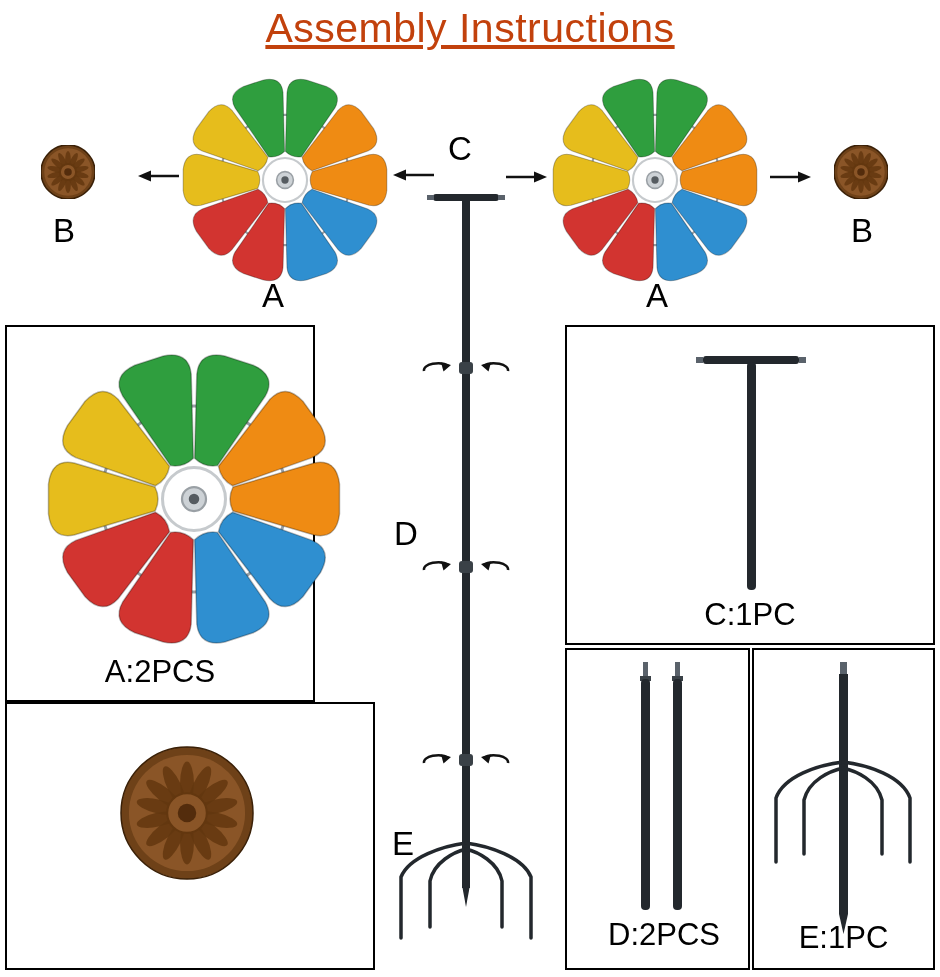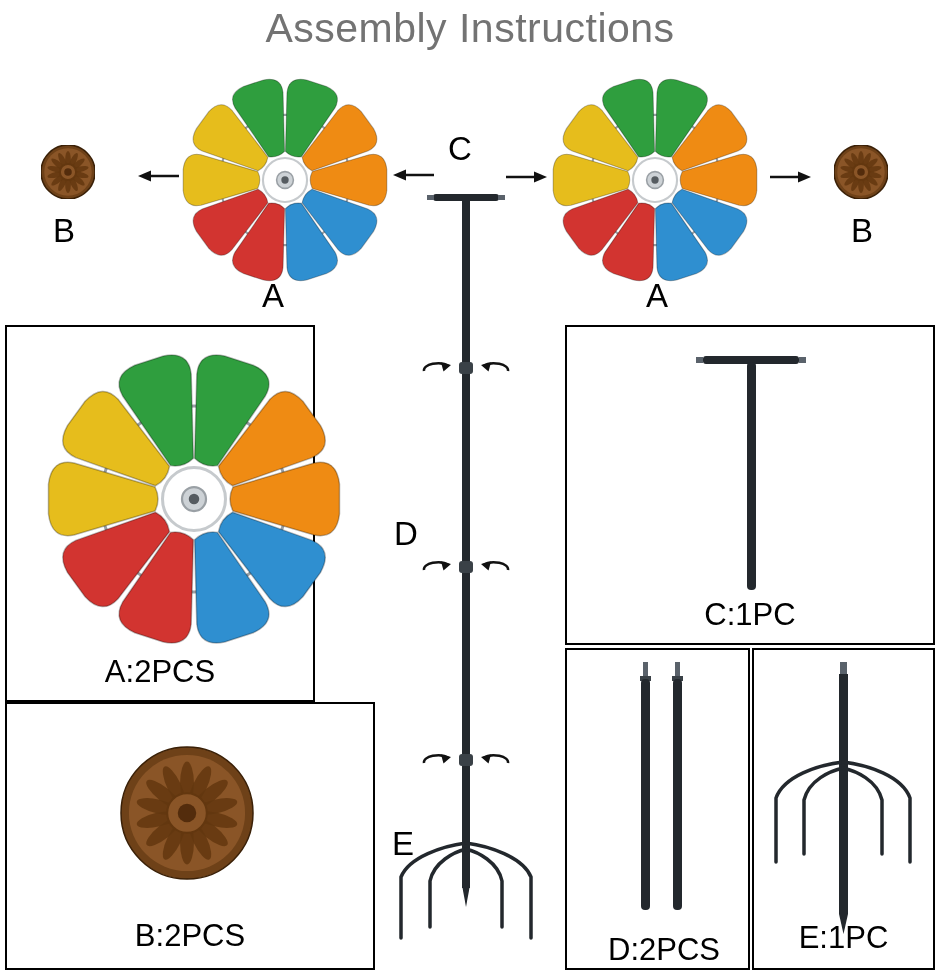--- a/index.html
+++ b/index.html
@@ -4,22 +4,22 @@
 <style>
   * { margin:0; padding:0; box-sizing:border-box; }
   html,body { background:#ffffff; }
   body {
     width:940px; height:977px; position:relative; overflow:hidden;
     font-family:"Liberation Sans","DejaVu Sans",sans-serif; color:#000;
   }
   .abs { position:absolute; }
   #title {
     position:absolute; top:0; left:0; width:100%; height:56px;
-    text-align:center; font-size:41px; font-weight:500; color:#737373;
-    letter-spacing:0.5px; line-height:56px;
+    text-align:center; font-size:41px; font-weight:500; color:#c2410c;
+    letter-spacing:0.5px; line-height:56px;text-decoration:underline;
   }
   .part-label {
     position:absolute; width:40px; text-align:center;
     font-size:33px; color:#000; line-height:34px;
   }
   .box { position:absolute; border:2px solid #000; background:#fff; }
   .box-label {
     position:absolute; left:0; right:0; text-align:center;
     font-size:31px; color:#000;
   }
@@ -210,21 +210,20 @@
         <ellipse cx="0" cy="-29.7" rx="6.93" ry="21.78" fill="#63370f" opacity="0.85" transform="rotate(205.71428571428572)"></ellipse>
         <ellipse cx="0" cy="-29.7" rx="6.93" ry="21.78" fill="#63370f" opacity="0.85" transform="rotate(231.42857142857144)"></ellipse>
         <ellipse cx="0" cy="-29.7" rx="6.93" ry="21.78" fill="#63370f" opacity="0.85" transform="rotate(257.14285714285717)"></ellipse>
         <ellipse cx="0" cy="-29.7" rx="6.93" ry="21.78" fill="#63370f" opacity="0.85" transform="rotate(282.8571428571429)"></ellipse>
         <ellipse cx="0" cy="-29.7" rx="6.93" ry="21.78" fill="#63370f" opacity="0.85" transform="rotate(308.57142857142856)"></ellipse>
         <ellipse cx="0" cy="-29.7" rx="6.93" ry="21.78" fill="#63370f" opacity="0.85" transform="rotate(334.2857142857143)"></ellipse>
         <circle r="19.8" fill="#8a5527" stroke="#63370f" stroke-width="2"></circle>
         <circle r="9.24" fill="#532c0c"></circle>
       </g>
     </svg>
-  <div class="box-label" style="bottom:14px;">B:2PCS</div>
 </div>
 
 <div class="box" style="left:565px; top:325px; width:370px; height:320px;">
   <svg class="abs" style="left:0;top:0" width="366" height="316">
     <rect x="136" y="29" width="96" height="8" rx="3" fill="var(--metal)"></rect>
     <rect x="129" y="30" width="7" height="6" fill="var(--metal-light)"></rect>
     <rect x="232" y="30" width="7" height="6" fill="var(--metal-light)"></rect>
     <rect x="180" y="35" width="9" height="228" rx="4" fill="var(--metal)"></rect>
   </svg>
   <div class="box-label" style="bottom:10px;">C:1PC</div>
@@ -232,21 +231,21 @@
 
 <div class="box" style="left:565px; top:648px; width:185px; height:322px;">
   <svg class="abs" style="left:0;top:0" width="181" height="318">
     <rect x="76" y="12" width="5" height="18" fill="var(--metal-light)"></rect>
     <rect x="73" y="26" width="11" height="5" fill="#3a4147"></rect>
     <rect x="74" y="29" width="9" height="231" rx="4" fill="var(--metal)"></rect>
     <rect x="108" y="12" width="5" height="18" fill="var(--metal-light)"></rect>
     <rect x="105" y="26" width="11" height="5" fill="#3a4147"></rect>
     <rect x="106" y="29" width="9" height="231" rx="4" fill="var(--metal)"></rect>
   </svg>
-  <div class="box-label" style="bottom:0;padding-left:13px;">D:2PCS</div>
+  <div class="box-label" style="bottom:15px;padding-left:13px;">D:2PCS</div>
 </div>
 
 <div class="box" style="left:752px; top:648px; width:183px; height:322px;padding-left:32px;">
   <svg class="abs" style="left:0;top:0" width="179" height="318">
     <rect x="86" y="12" width="7" height="14" fill="var(--metal-light)"></rect>
     <rect x="85" y="24" width="9" height="240" fill="var(--metal)"></rect>
     <polygon points="85,264 94,264 89.5,284" fill="var(--metal)"></polygon>
     <g fill="none" stroke="var(--metal)" stroke-width="3.5" stroke-linecap="round">
       <path d="M 89 112 C 64 115 30 126 22 148 L 22 212"></path>
       <path d="M 89 118 C 76 121 55 130 50 150 L 50 204"></path>

